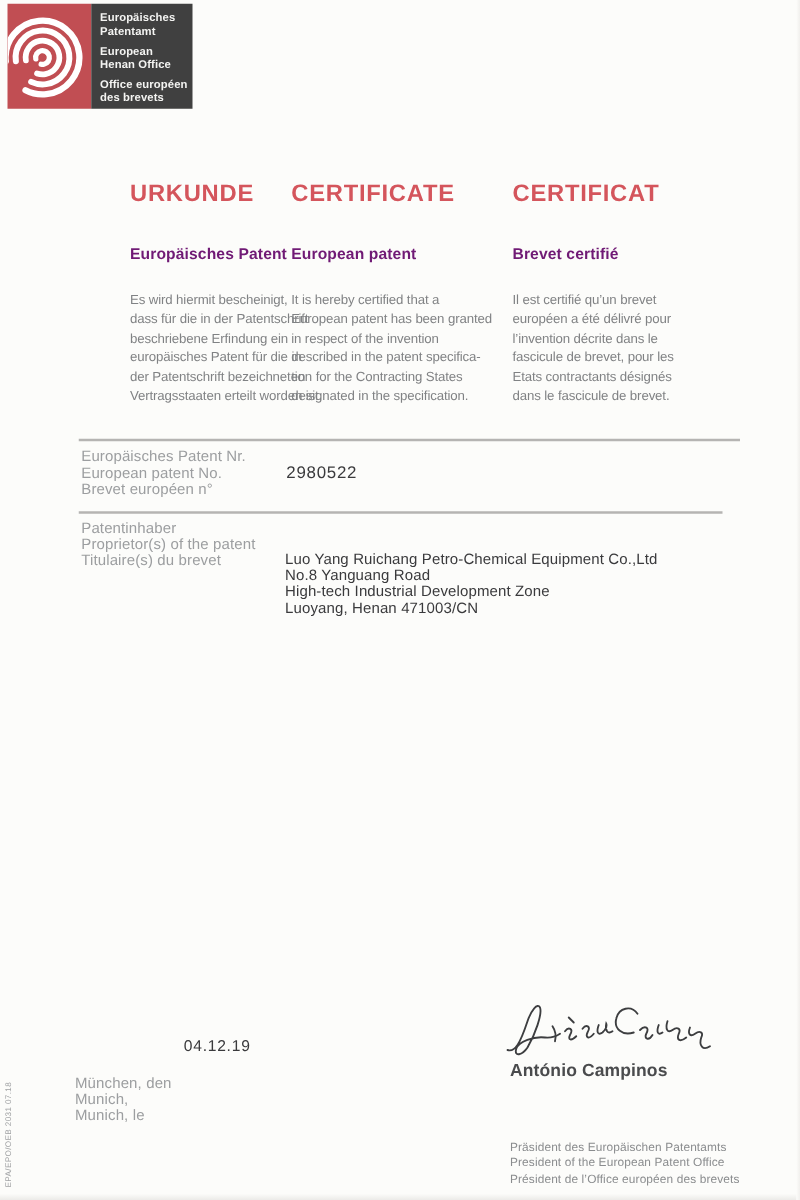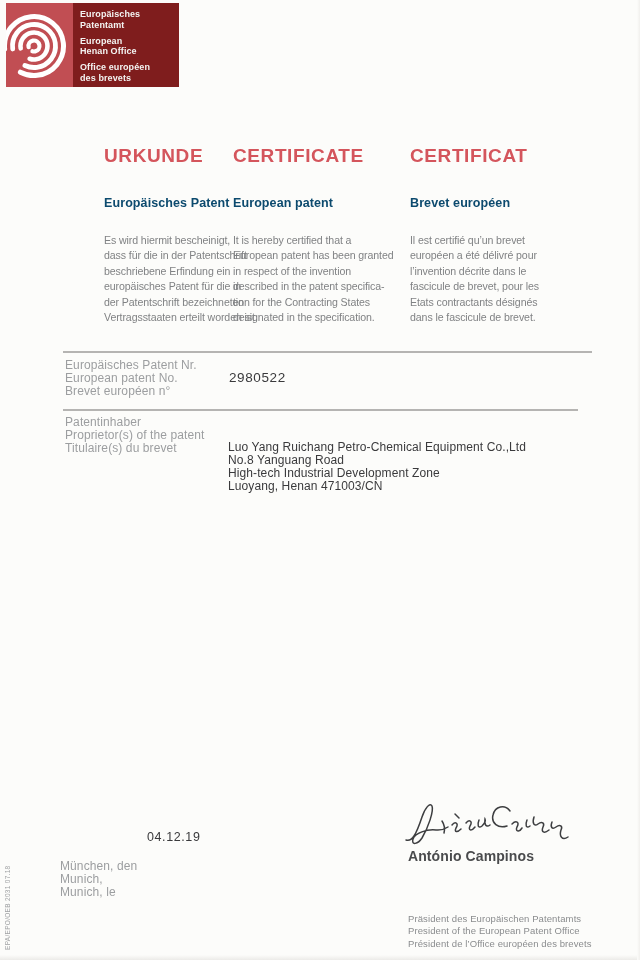--- a/index.html
+++ b/index.html
@@ -11,39 +11,39 @@
   }
   .pre{white-space:pre-line;}
 
   
   .logo-red{
     position:absolute; left:6px; top:3px; width:67px; height:84px;
     background:#c14e53; overflow:hidden;
   }
   .logo-red svg{display:block;}
   .logo-gray{
-    position:absolute; left:73px; top:3px; width:106px; height:84px;
-    background:#7f1d1d; color:#f4f4f2;
+    position:absolute; left:73px; top:3px; width:81px; height:84px;
+    background:#404040; color:#f4f4f2;
     font-size:9px; font-weight:bold; line-height:10.5px;
     padding:6px 0 0 7px; box-sizing:border-box;
     letter-spacing:0.1px;
   }
   .logo-gray .grp{margin-bottom:5.5px;}
 
   
   .col{position:absolute; top:145px;}
   .col.c1{left:64px;  width:158px;margin-left:40px;}
   .col.c2{left:233px; width:168px;}
   .col.c3{left:410px; width:172px;}
   .col-title{
     color:#d4555c; font-size:19px; font-weight:bold; letter-spacing:0.6px;
     margin:0 0 29px 0;
   }
   .col-sub{
-    color:#0c4a6e; font-size:12.5px; font-weight:bold; letter-spacing:0.1px;
+    color:#701a75; font-size:12.5px; font-weight:bold; letter-spacing:0.1px;
     margin:0 0 23px 0;
   }
   .col-body{
     color:#808284; font-size:10.6px; line-height:15.4px; letter-spacing:-0.1px;
   }
 
   
   .rule{position:absolute; height:1.5px; background:#b5b4b2;}
   .rule.r1{left:63px; top:351px; width:529px;}
   .rule.r2{left:63px; top:409px; width:515px;}
@@ -137,21 +137,21 @@
     <div class="col-sub">European patent</div>
     <div class="col-body pre">It is hereby certified that a
 European patent has been granted
 in respect of the invention
 described in the patent specifica-
 tion for the Contracting States
 designated in the specification.</div>
   </div>
   <div class="col c3">
     <div class="col-title">CERTIFICAT</div>
-    <div class="col-sub">Brevet européen</div>
+    <div class="col-sub">Brevet certifié</div>
     <div class="col-body pre">Il est certifié qu’un brevet
 européen a été délivré pour
 l’invention décrite dans le
 fascicule de brevet, pour les
 Etats contractants désignés
 dans le fascicule de brevet.</div>
   </div>
 
   <div class="rule r1"></div>
   <div class="field-label lbl-patent pre">Europäisches Patent Nr.

